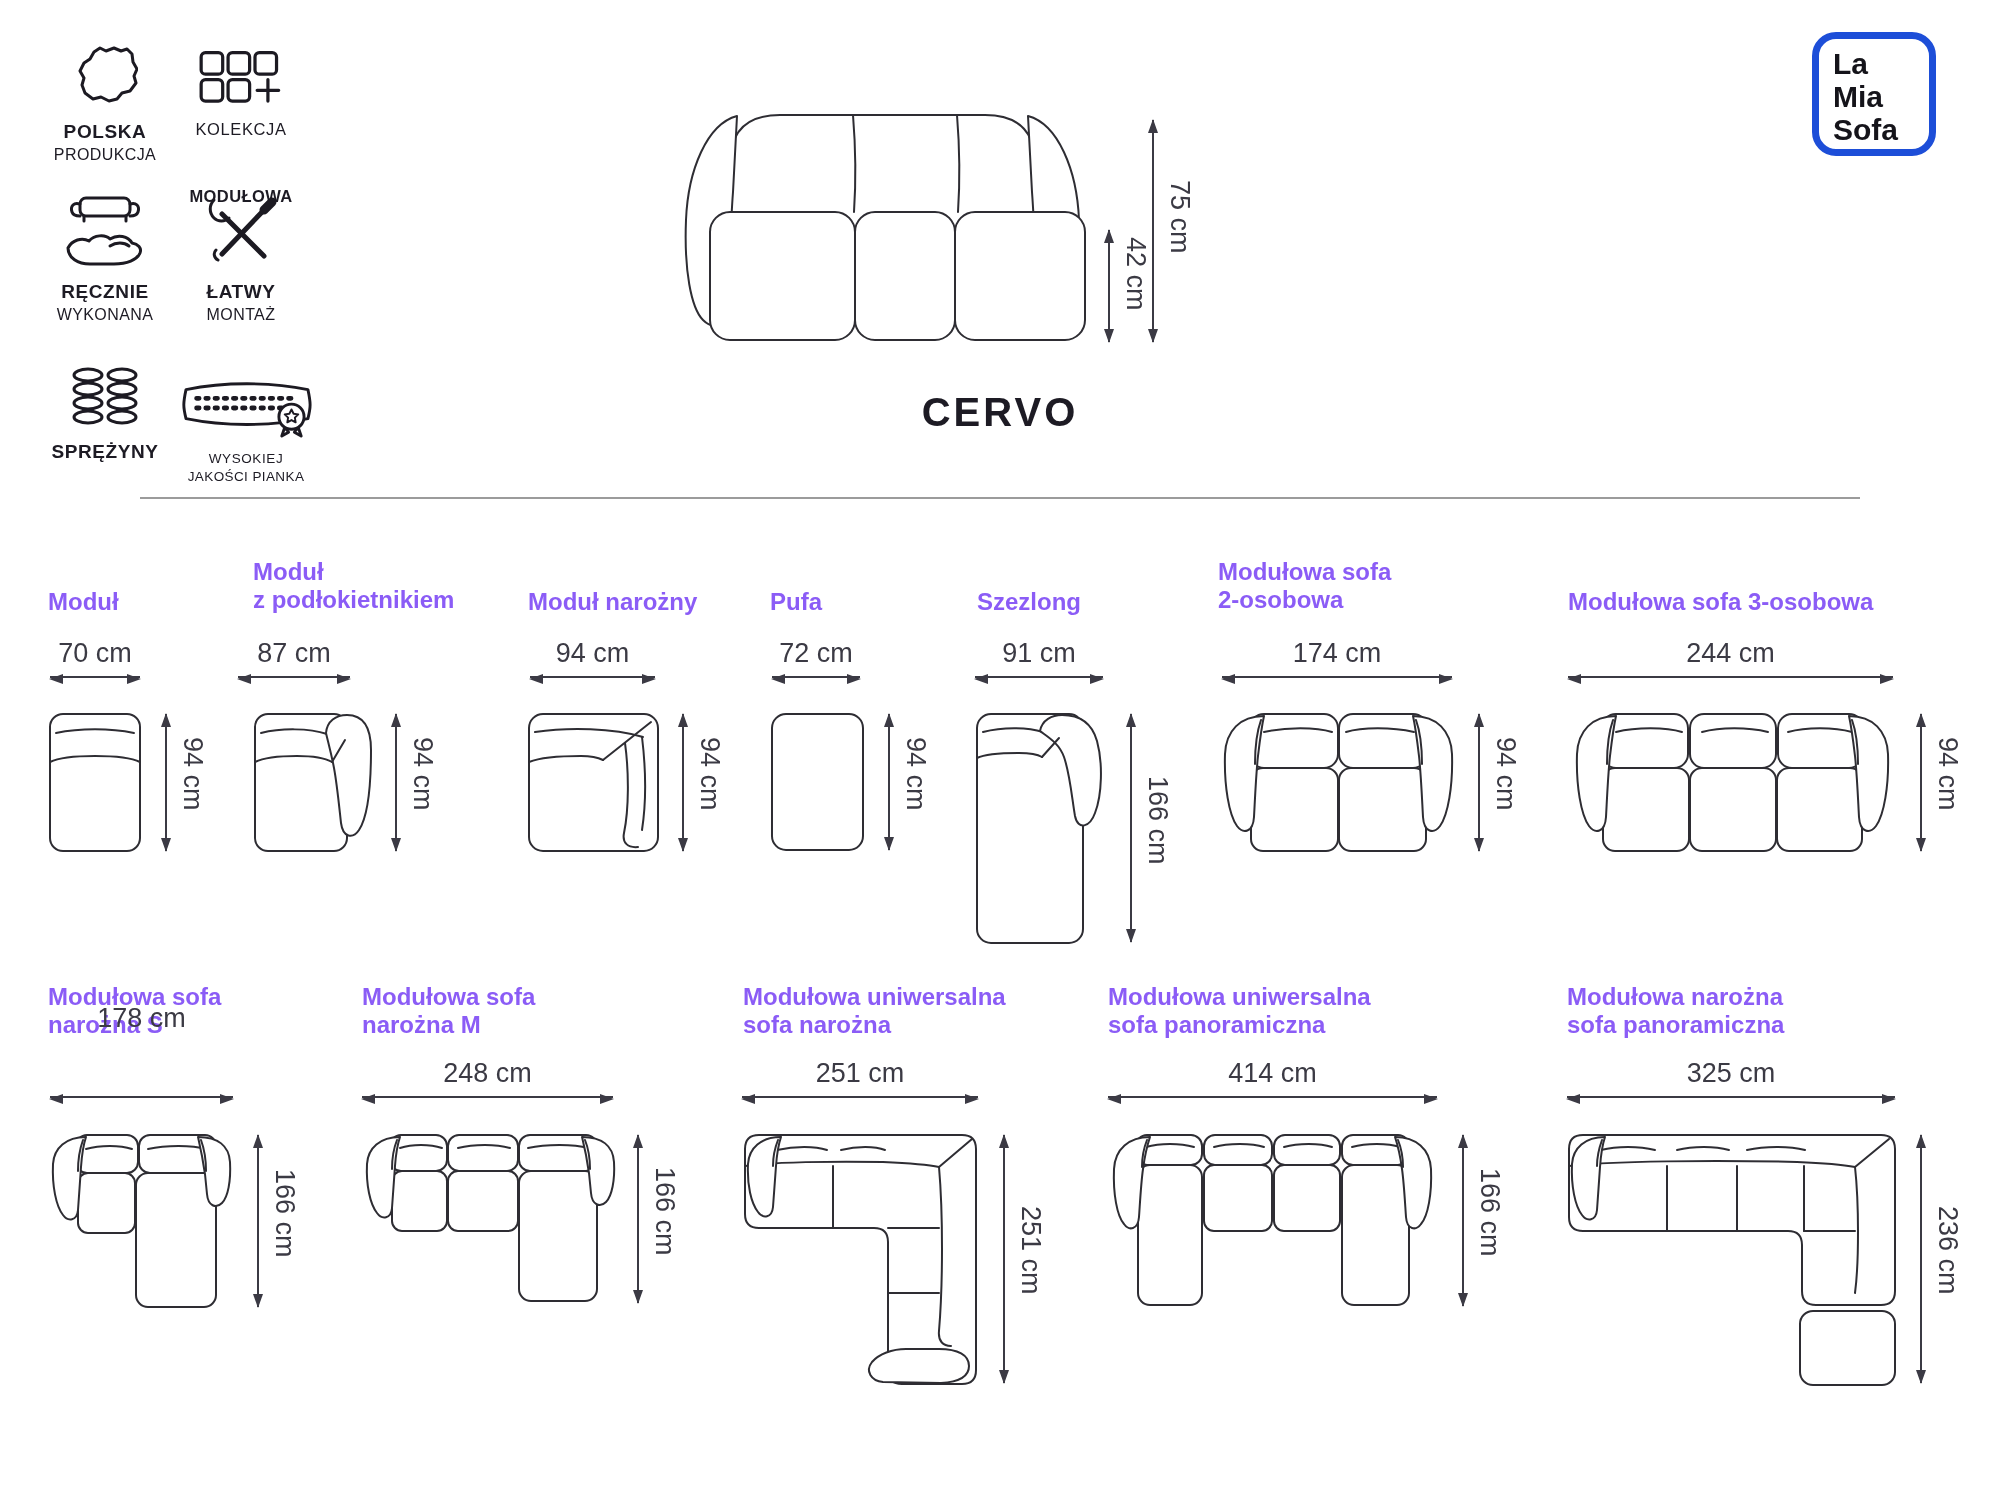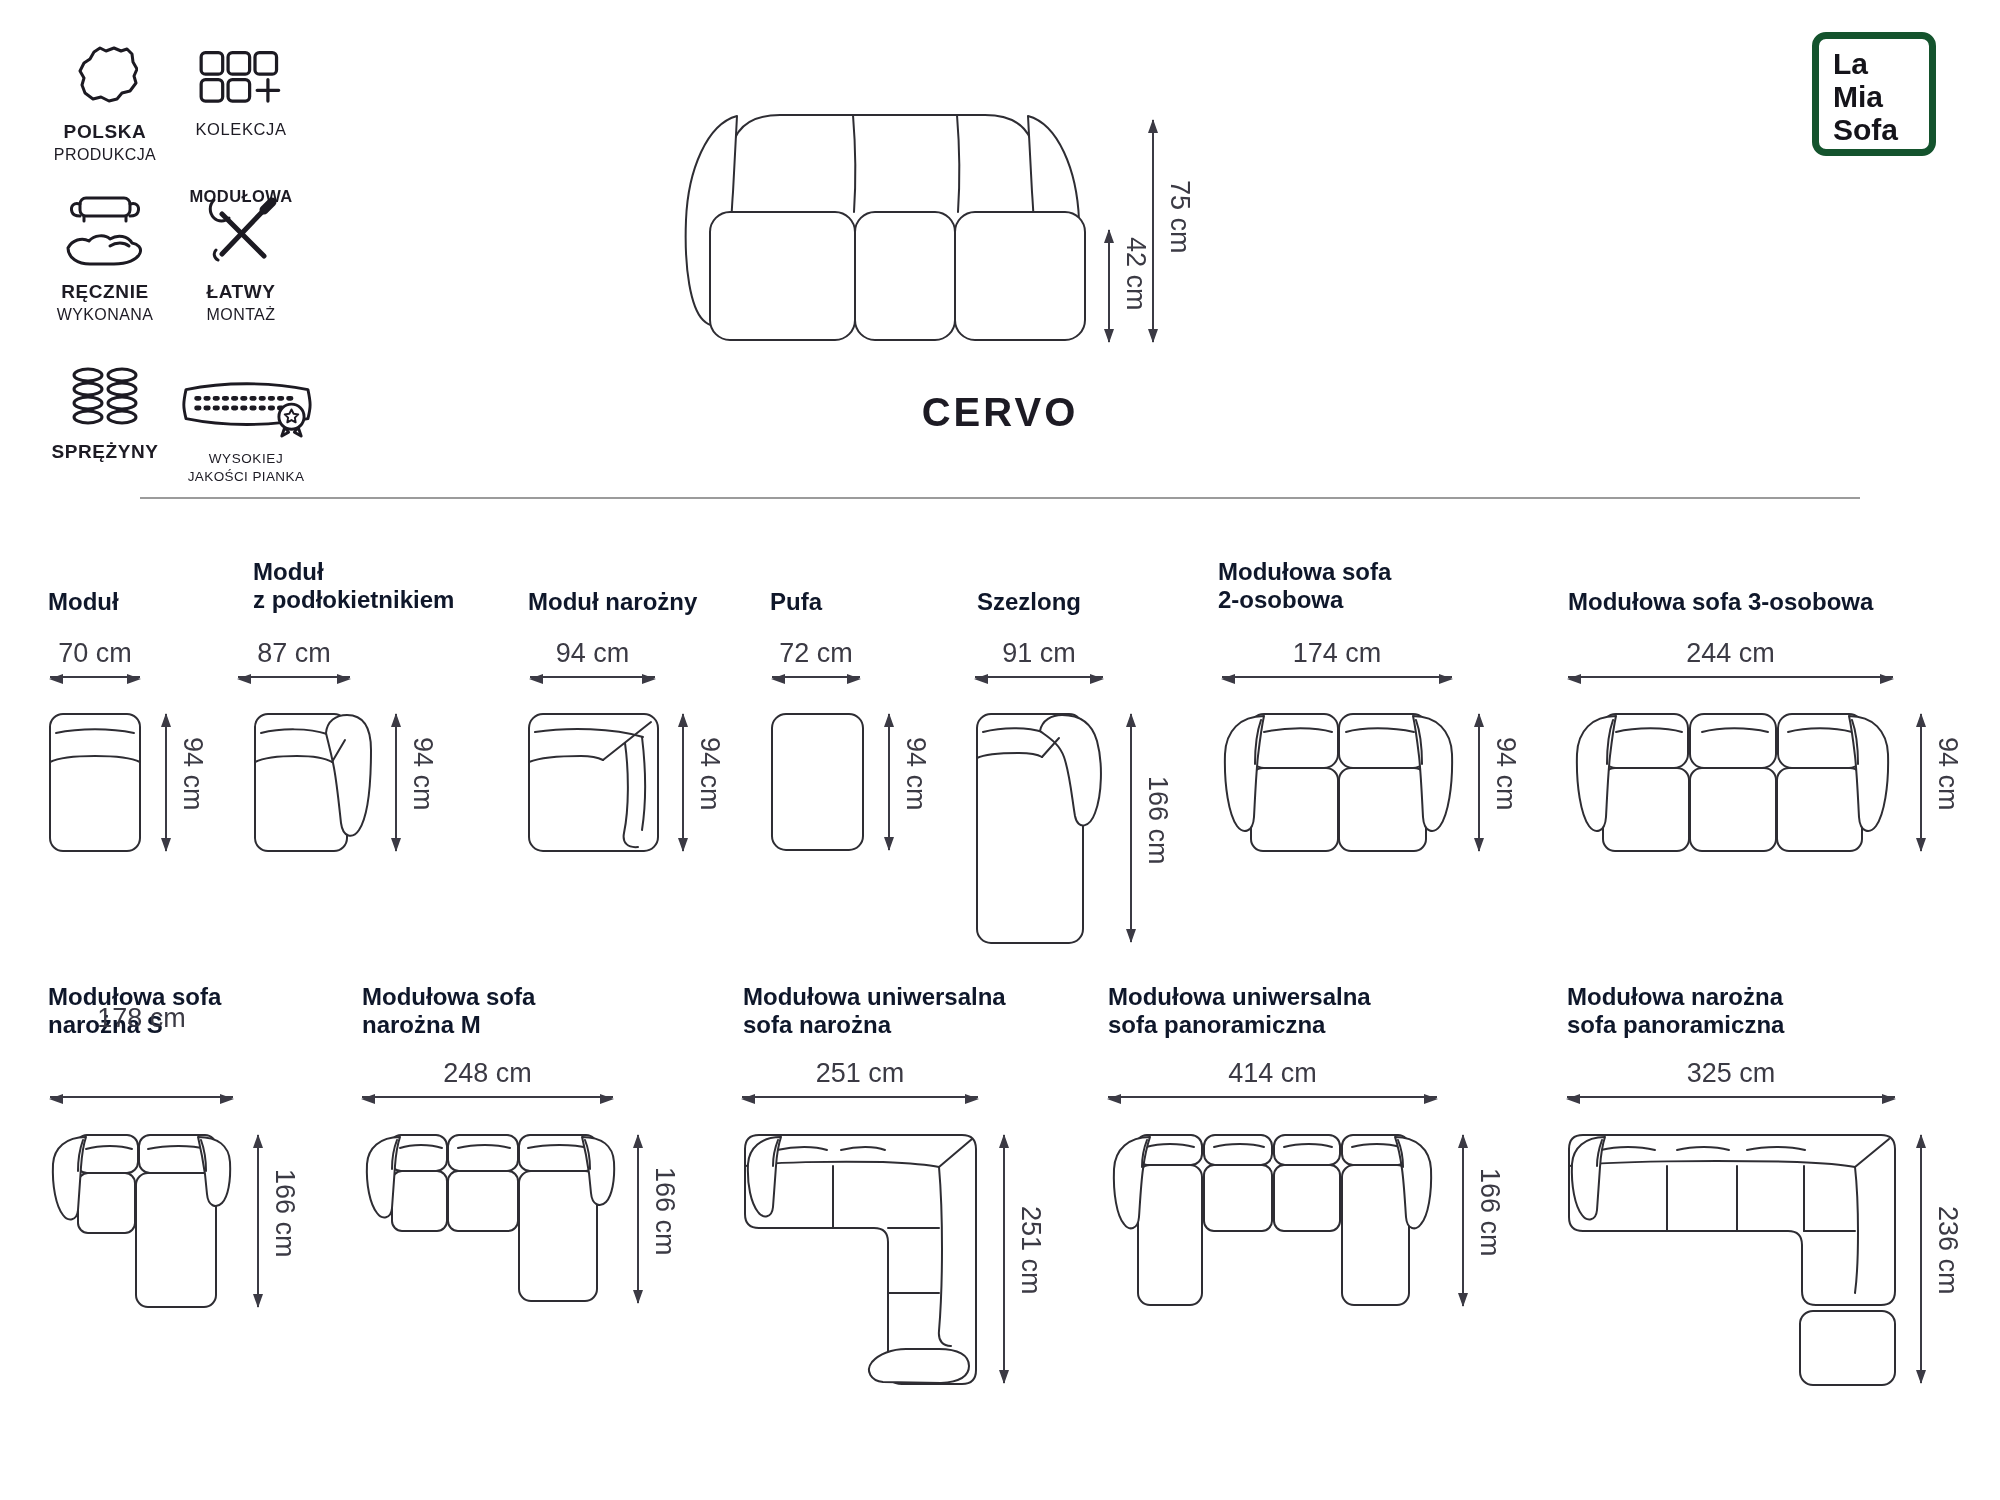--- a/index.html
+++ b/index.html
@@ -8,29 +8,29 @@
   .abs{position:absolute;}
   
   .feature{position:absolute;text-align:center;}
   .f-l1{font-size:19px;font-weight:700;letter-spacing:.6px;margin-top:9px;}
   .f-l2{font-size:16px;font-weight:400;letter-spacing:.4px;margin-top:3px;}
   .f-mid .f-l1{font-size:16.5px;font-weight:500;}
   .f-mid .f-l2{font-size:16.5px;font-weight:700;margin-top:48px;}
   .f-sm .f-l1{font-size:13.5px;font-weight:400;}
   .f-sm .f-l2{font-size:13.5px;font-weight:400;}
   
-  .logo{position:absolute;left:1812px;top:32px;width:96px;height:94px;border:7px solid #14532d;
-        border-radius:14px;padding:8px 0 8px 14px;}
+  .logo{position:absolute;left:1812px;top:32px;width:96px;height:94px;border:7px solid #1d4ed8;
+        border-radius:24px;padding:8px 0 8px 14px;}
   .logo div{font-size:30px;font-weight:800;line-height:1.1;color:#15141a;}
   
   .ptitle{position:absolute;left:850px;top:390px;width:300px;text-align:center;
           font-size:40px;font-weight:600;letter-spacing:3px;color:#1d1b24;}
   .divider{position:absolute;left:140px;top:497px;width:1720px;height:2px;background:#9b9b9b;}
   
-  .mtitle{position:absolute;font-size:24px;font-weight:600;line-height:28px;color:#0f172a;
+  .mtitle{position:absolute;font-size:24px;font-weight:600;line-height:28px;color:#8b5cf6;
           white-space:pre-line;}
   .wlab{position:absolute;text-align:center;font-size:27px;color:#3b3a44;}
   .dlab{position:absolute;writing-mode:vertical-rl;font-size:27px;color:#3b3a44;}
   
   .ha{position:absolute;height:0;border-top:2px solid #3b3a44;}
   .ha::before{content:"";position:absolute;left:-1px;top:-4px;width:0;height:0;
       border-top:5px solid transparent;border-bottom:5px solid transparent;border-right:14px solid #3b3a44;}
   .ha::after{content:"";position:absolute;right:-1px;top:-4px;width:0;height:0;
       border-top:5px solid transparent;border-bottom:5px solid transparent;border-left:14px solid #3b3a44;}
   .va{position:absolute;width:0;border-left:2px solid #3b3a44;}

